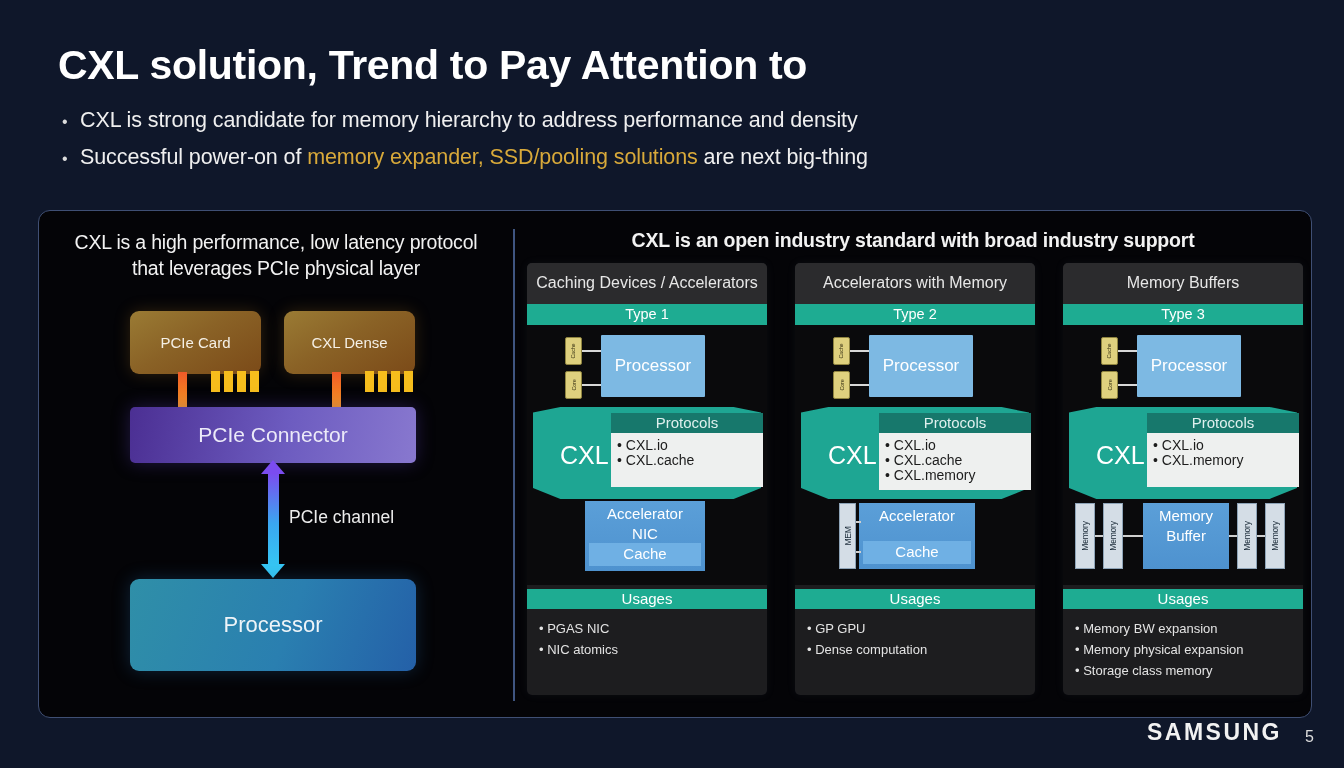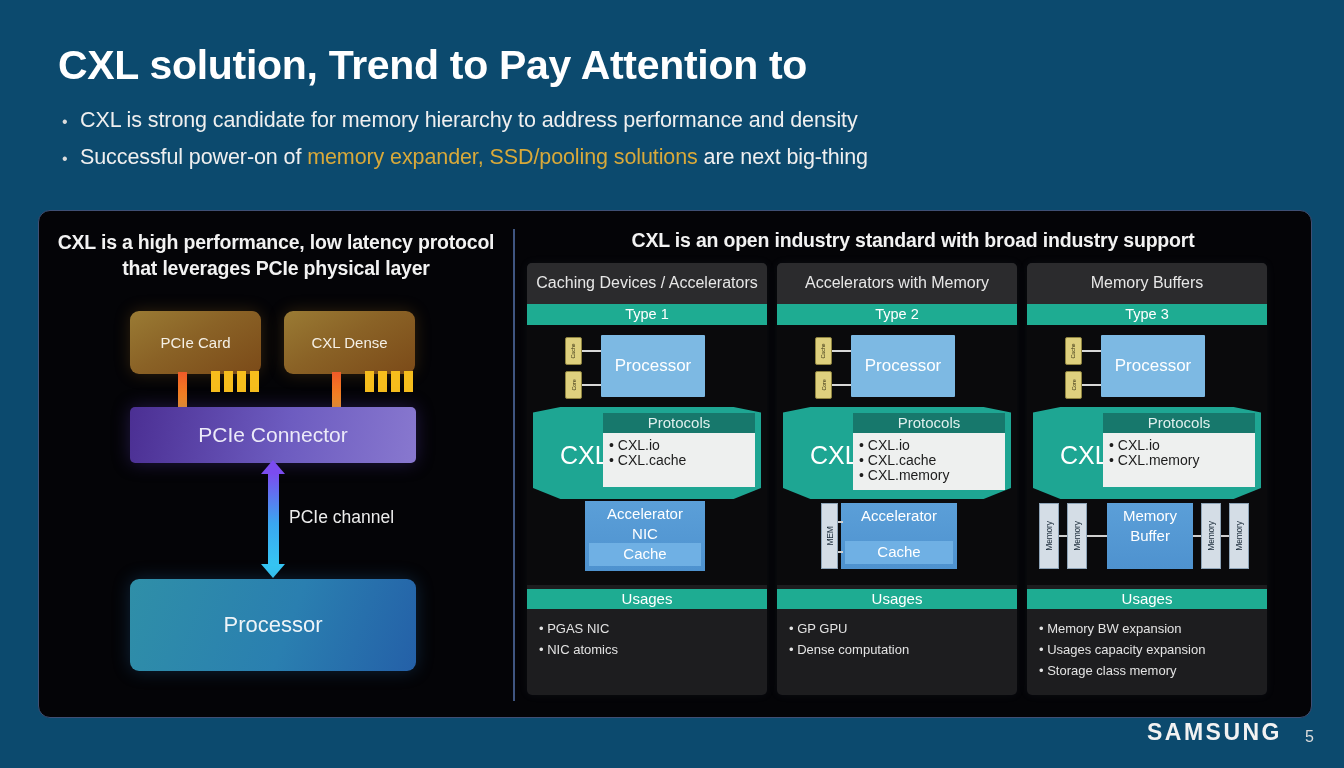--- a/index.html
+++ b/index.html
@@ -2,21 +2,21 @@
 <html><head>
 <meta charset="utf-8">
 <style>
   * { box-sizing: border-box; margin: 0; padding: 0; }
   html, body {
     width: 1344px; height: 768px;
     background: #000; overflow: hidden;
     font-family: "Liberation Sans", sans-serif;
     color: #fff;
   }
-  .slide { position: relative; width: 1344px; height: 768px; background: #0c4a6e; }
+  .slide { position: relative; width: 1344px; height: 768px; background: #0f172a; }
 
   
   .title {
     position: absolute; left: 58px; top: 42px;
     font-size: 41px; font-weight: bold; letter-spacing: -0.3px;
     color: #ffffff; white-space: nowrap;
   }
   .bullets { position: absolute; left: 62px; top: 108px; width: 1200px; }
   .bullet {
     display: flex; align-items: baseline;
@@ -38,21 +38,21 @@
   }
   .divider {
     position: absolute; left: 474px; top: 18px; width: 1.5px; height: 472px;
     background: #3f5580;
   }
 
   
   .left { position: absolute; left: 0; top: 0; width: 474px; height: 508px; }
   .left-head {
     position: absolute; top: 18px; left: 0; width: 474px;
-    text-align: center; font-size: 19.5px; font-weight: bold;
+    text-align: center; font-size: 19.5px; font-weight: normal;
     line-height: 26px; color: #f2f2f2; letter-spacing: -0.2px;
   }
   .card {
     position: absolute; width: 131px; height: 63px; border-radius: 9px;
     background: linear-gradient(150deg, #9a7b34 0%, #8a6226 45%, #7b4a18 100%);
     display: flex; align-items: center; justify-content: center;
     font-size: 15px; color: #f5f0e6;
     box-shadow: 0 0 16px rgba(160,110,30,.28);
   }
   #card1 { left: 91px; top: 100px; }
@@ -107,21 +107,21 @@
     font-size: 22px; color: #eef4f8;
     box-shadow: 0 0 18px rgba(40,110,170,.3);
   }
 
   
   .right { position: absolute; left: 474px; top: 0; width: 800px; height: 508px; }
   .right-head {
     position: absolute; top: 18px; left: 0; width: 800px; text-align: center;
     font-size: 19.5px; font-weight: bold; color: #f2f2f2; letter-spacing: -0.2px;
   }
-  .cols { position: absolute; top: 52px; left: 14px; display: flex; gap: 10px; }
+  .cols { position: absolute; top: 52px; left: 14px; display: flex; gap: 28px; }
   .col { width: 240px; background: #1d1d1f; border-radius: 5px; padding-bottom: 4px;
          box-shadow: 0 0 10px rgba(120,140,170,.08); }
   .col-title {
     background: #2b2b2d; color: #e7e7e7; font-size: 16px;
     text-align: center; padding: 6px 4px 7px; line-height: 20px; border-radius: 5px 5px 0 0;
     min-height: 41px; display: flex; align-items: center; justify-content: center;
   }
   .type-bar {
     background: #1eac92; color: #ffffff; font-size: 14.5px;
     text-align: center; padding: 2px 12px 3px;
@@ -145,21 +145,21 @@
 
   .cxl-band { position: relative; height: 92px; margin-top: 2px; }
   .cxl-shape {
     position: absolute; left: 6px; top: 0; width: 228px; height: 92px;
     background: #1ea693;
     clip-path: polygon(0 6%, 12% 0, 88% 0, 100% 6%, 100% 88%, 88% 100%, 12% 100%, 0 88%);
   }
   .cxl-word {
     position: absolute; left: 14px; top: 34px; font-size: 25px; color: #ffffff; margin-left: 19px;
   }
-  .proto-wrap { position: absolute; left: 76px; top: 6px; width: 152px; }
+  .proto-wrap { position: absolute; left: 84px; top: 6px; width: 152px; }
   .proto-head {
     background: #17786c; color: #dff0ee; font-size: 15px; text-align: center;
     padding: 1px 0 2px;
   }
   .proto-box {
     background: #eef0ef; color: #1c1c1c; font-size: 14px;
     padding: 5px 6px 7px; line-height: 15px; min-height: 54px;
   }
   .proto-box div { white-space: nowrap; }
 
@@ -390,21 +390,21 @@
                 </div>
                 <div class="mline" style="left: 32px; top: 36px; width: 8px;"></div>
                 <div class="mline" style="left: 60px; top: 36px; width: 20px;"></div>
                 <div class="mline" style="left: 166px; top: 36px; width: 8px;"></div>
                 <div class="mline" style="left: 194px; top: 36px; width: 8px;"></div>
               </div>
             </div>
             <div class="usages-bar">Usages</div>
             <div class="usages-list">
               <div>• Memory BW expansion</div>
-              <div>• Usages capacity expansion</div>
+              <div>• Memory physical expansion</div>
               <div>• Storage class memory</div>
             </div>
           </div>
         </div>
     </div>
   </div>
 
   <div class="samsung">SAMSUNG</div>
   <div class="pageno">5</div>
 </div>

